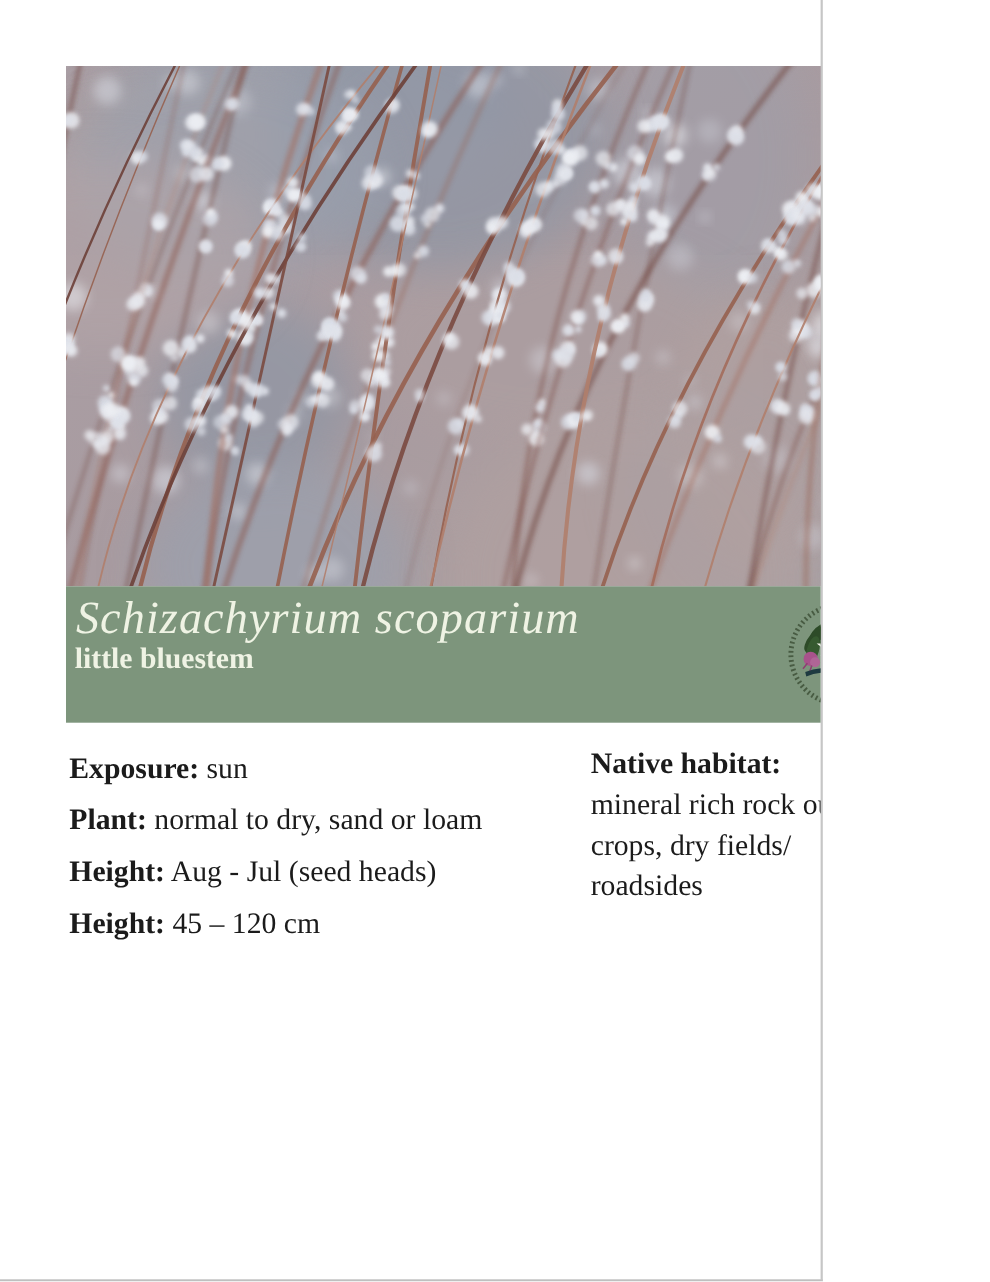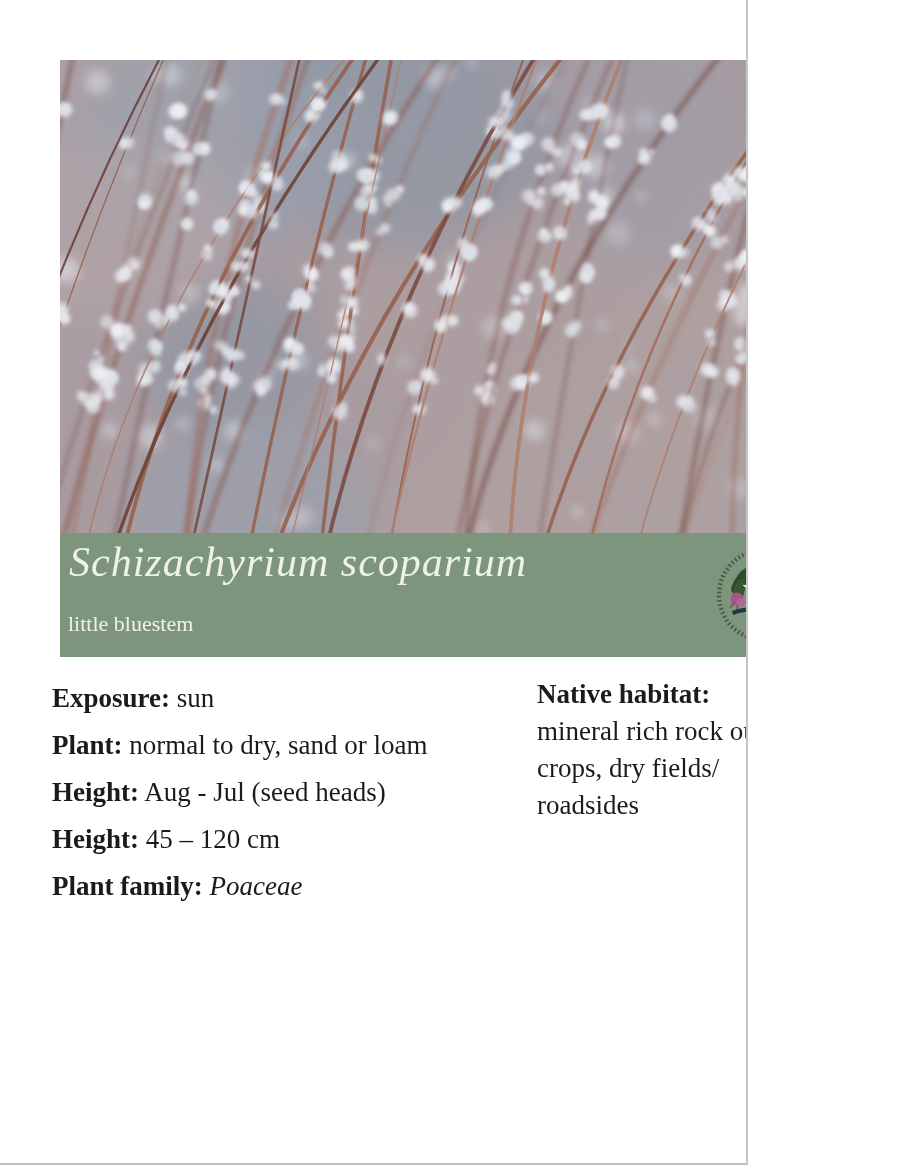--- a/index.html
+++ b/index.html
@@ -12,26 +12,26 @@
   .card{position:absolute;left:60px;top:60px;width:783px;}
   .photo{width:783px;height:473px;overflow:hidden;background:#ac9fa3;}
   .photo svg{display:block;}
   .banner{position:relative;width:783px;height:124px;background:#7d957c;}
   .sci-name{
     position:absolute;left:9px;top:4px;
     font-style:italic;font-size:42px;line-height:1.2;color:#eff3e4;
     white-space:nowrap;letter-spacing:1px;
   }
   .common-name{
-    position:absolute;left:8px;top:78px;
-    font-size:22px;line-height:1.15;color:#eff3e4;white-space:nowrap;
+    position:absolute;left:8px;top:50px;
+    font-size:27px;line-height:1.15;color:#eff3e4;white-space:nowrap;font-weight:bold;
   }
   .seal{position:absolute;left:652px;top:10px;width:104px;height:104px;}
   .details{position:absolute;left:0;top:676px;width:900px;}
-  .col-left{position:absolute;left:52px;top:8px;width:462px;}
+  .col-left{position:absolute;left:63px;top:8px;width:462px;}
   .col-right{position:absolute;left:537px;top:0;width:322px;}
   .entry{margin:0;font-size:27px;}
   .col-left .entry{line-height:28px;margin-bottom:19px;white-space:nowrap;}
   .col-right .entry{line-height:37px;margin-bottom:7px;}
   .entry b{font-weight:bold;}
   .val{white-space:pre-line;}
   .italic{font-style:italic;}
 </style>
 </head>
 <body>
@@ -952,21 +952,20 @@
     </div>
   </div>
 
   <div class="details">
 
     <div class="col-left">
       <p class="entry"><b>Exposure:</b><span class="val"> sun</span></p>
       <p class="entry"><b>Plant:</b><span class="val"> normal to dry, sand or loam</span></p>
       <p class="entry"><b>Height:</b><span class="val"> Aug - Jul (seed heads)</span></p>
       <p class="entry"><b>Height:</b><span class="val"> 45 – 120 cm</span></p>
-      <p class="entry"><b>Plant family:</b><span class="val italic"> Poaceae</span></p>
     </div>
 
     <div class="col-right">
       <p class="entry"><b>Native habitat:</b><span class="val">
 mineral rich rock out-
 crops, dry fields/
 roadsides</span></p>
     </div>
 
   </div>

